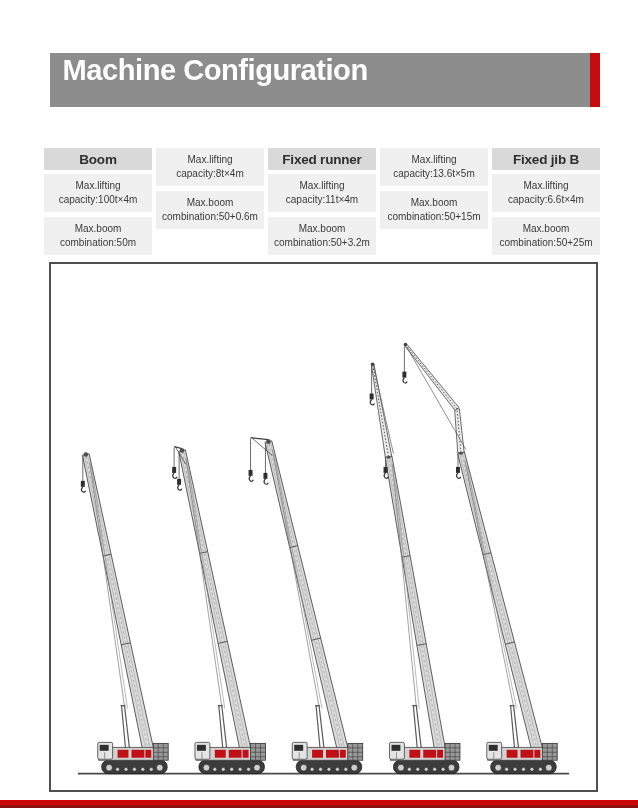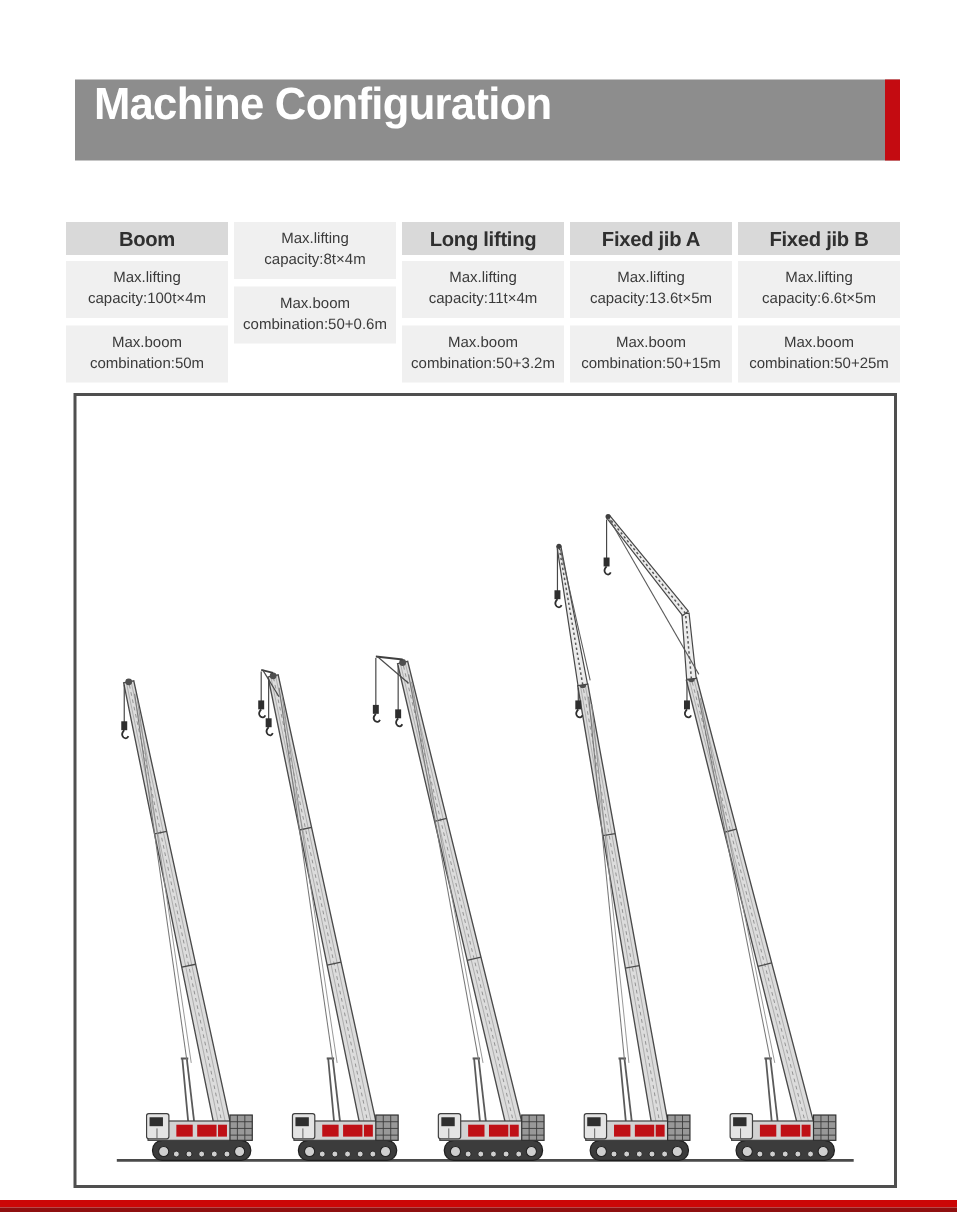--- a/index.html
+++ b/index.html
@@ -77,46 +77,45 @@
     <div class="td first">
       <span>Max.lifting</span>
       <span>capacity:8t×4m</span>
     </div>
     <div class="td">
       <span>Max.boom</span>
       <span>combination:50+0.6m</span>
     </div>
   </div>
   <div class="spec-col">
-    <div class="th">Long lifting</div>
+    <div class="th">Fixed runner</div>
     <div class="td first">
       <span>Max.lifting</span>
       <span>capacity:11t×4m</span>
     </div>
     <div class="td">
       <span>Max.boom</span>
       <span>combination:50+3.2m</span>
     </div>
   </div>
   <div class="spec-col">
-    <div class="th">Fixed jib A</div>
     <div class="td first">
       <span>Max.lifting</span>
       <span>capacity:13.6t×5m</span>
     </div>
     <div class="td">
       <span>Max.boom</span>
       <span>combination:50+15m</span>
     </div>
   </div>
   <div class="spec-col">
     <div class="th">Fixed jib B</div>
     <div class="td first">
       <span>Max.lifting</span>
-      <span>capacity:6.6t×5m</span>
+      <span>capacity:6.6t×4m</span>
     </div>
     <div class="td">
       <span>Max.boom</span>
       <span>combination:50+25m</span>
     </div>
   </div>
 </div>
 
 <div class="diagram-panel">
   <svg id="cranes" viewBox="49 262 549 530" xmlns="http://www.w3.org/2000/svg">

